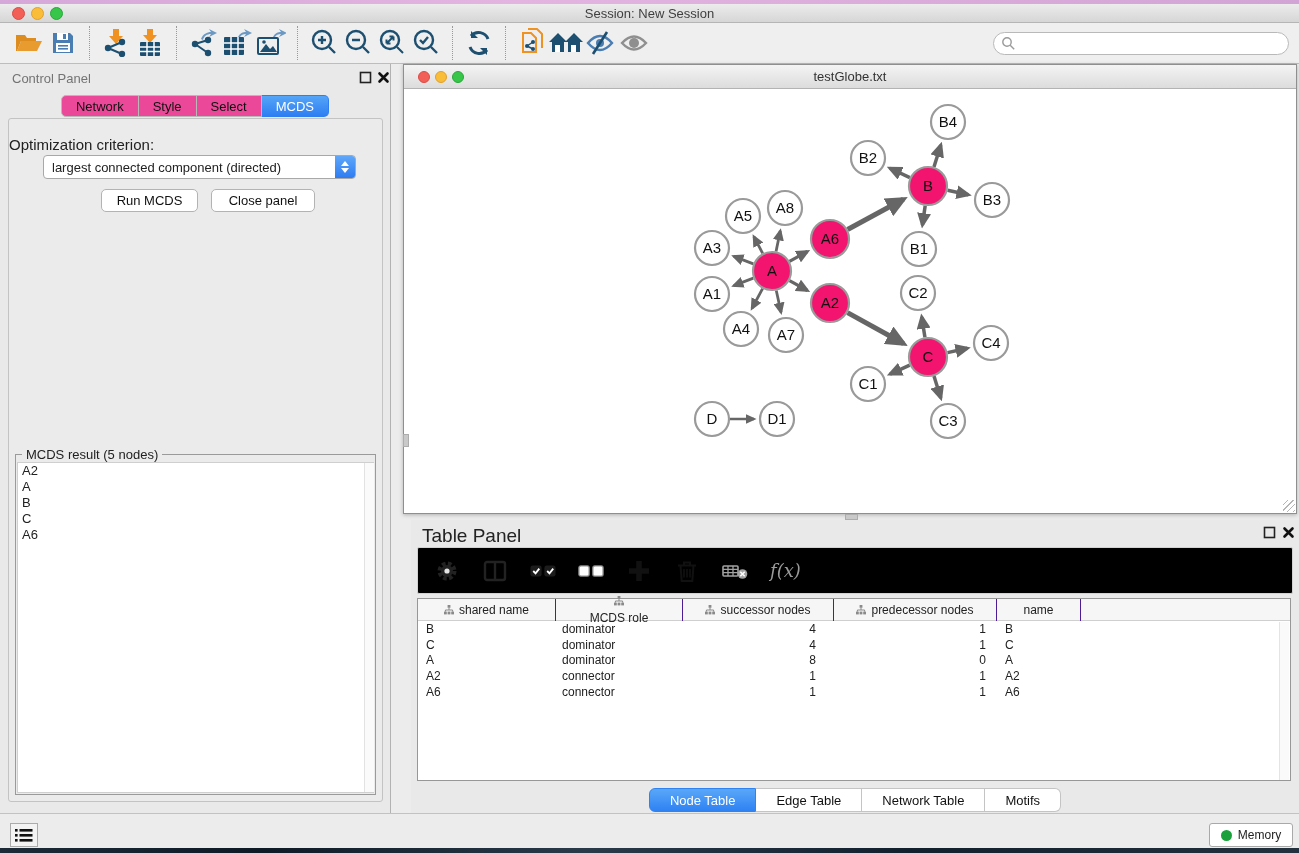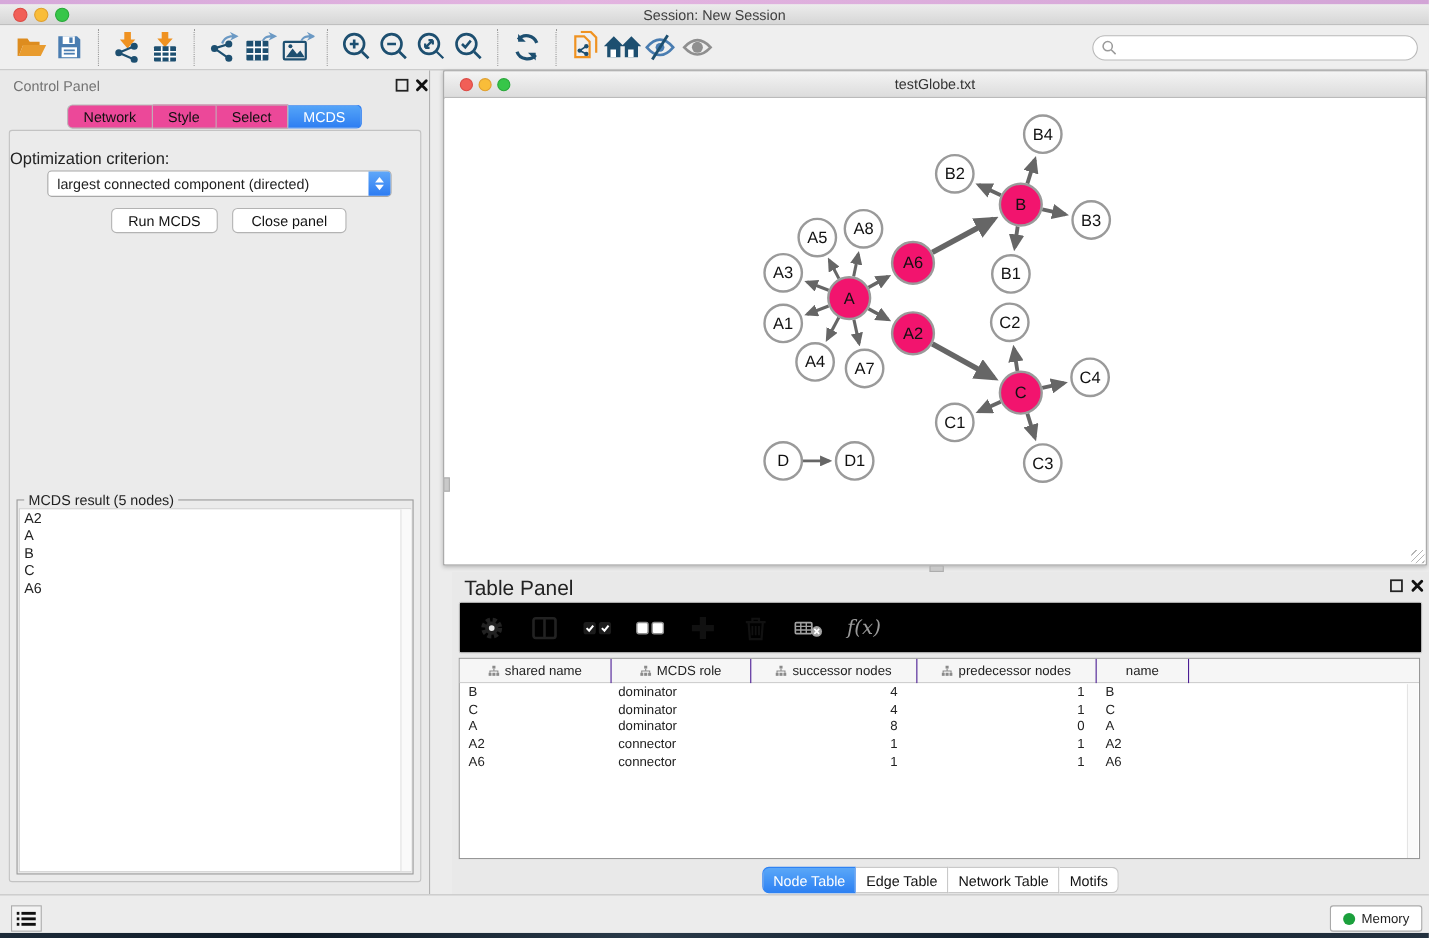--- a/index.html
+++ b/index.html
@@ -92,21 +92,21 @@
   #table-header { display:flex; height:22px; background:#f6f6f6; border-bottom:1px solid #cfcfcf; }
   .th { display:flex; align-items:center; justify-content:center; gap:5px; font-size:12px;
     color:#222; border-right:1px solid #4c1d95; height:22px; }
   .th:last-child { border-right:none; flex:1; }
   .t-row { display:flex; height:15.8px; align-items:center; }
   .td { font-size:12px; white-space:nowrap; overflow:hidden; }
   .td.l { text-align:left; } .td.r { text-align:right; }
   #table-vscroll { right:1px; top:23px; width:10px; height:158px; background:#fafafa; border-left:1px solid #e4e4e4; }
   #tp-tabs { top:268px; left:0; width:100%; display:flex; justify-content:center; }
   .tp-tab { font-size:13px; background:#fff; border:1px solid #c4c4c4; border-left:none;
-    padding:4px 9px; height:24px; color:#111; cursor:pointer; }
+    padding:4px 20px; height:24px; color:#111; cursor:pointer; }
   .tp-tab:first-child { border-left:1px solid #c4c4c4; border-radius:6px 0 0 6px; }
   .tp-tab:last-child { border-radius:0 6px 6px 0; }
   .tp-tab.active { background:linear-gradient(#5aa7f8,#2e82f3); border-color:#2e82f3; color:#fff; }
 
   
   #status-bar { left:0; top:813px; width:1299px; height:35px; background:#ececec; border-top:1px solid #c2c2c2; }
   #list-btn { left:10px; top:9px; width:28px; height:24px; background:#f3f3f3;
     border:1px solid #ababab; display:flex; align-items:center; justify-content:center; cursor:pointer; }
   #memory-btn { left:1209px; top:9px; width:84px; height:24px; background:#fff; border:1px solid #a9a9a9;
     border-radius:3px; display:flex; align-items:center; justify-content:center; gap:6px;
@@ -511,21 +511,21 @@
             <svg width="10" height="10" viewBox="0 0 10 10">
               <rect x="3.6" y="0" width="2.8" height="2.8" fill="#8a8a8a"></rect>
               <rect x="0" y="6.6" width="2.8" height="2.8" fill="#8a8a8a"></rect>
               <rect x="3.6" y="6.6" width="2.8" height="2.8" fill="#8a8a8a"></rect>
               <rect x="7.2" y="6.6" width="2.8" height="2.8" fill="#8a8a8a"></rect>
               <path stroke="#8a8a8a" stroke-width="1" fill="none" d="M5 3v2M1.4 6.6V5h7.2v1.6"></path>
             </svg>
           </span>
           <span>shared name</span>
         </div>
-        <div class="th" style="width: 127px;">
+        <div class="th" style="width: 127px; flex-direction: column;">
           <span style="display: flex;">
             <svg width="10" height="10" viewBox="0 0 10 10">
               <rect x="3.6" y="0" width="2.8" height="2.8" fill="#8a8a8a"></rect>
               <rect x="0" y="6.6" width="2.8" height="2.8" fill="#8a8a8a"></rect>
               <rect x="3.6" y="6.6" width="2.8" height="2.8" fill="#8a8a8a"></rect>
               <rect x="7.2" y="6.6" width="2.8" height="2.8" fill="#8a8a8a"></rect>
               <path stroke="#8a8a8a" stroke-width="1" fill="none" d="M5 3v2M1.4 6.6V5h7.2v1.6"></path>
             </svg>
           </span>
           <span>MCDS role</span>

